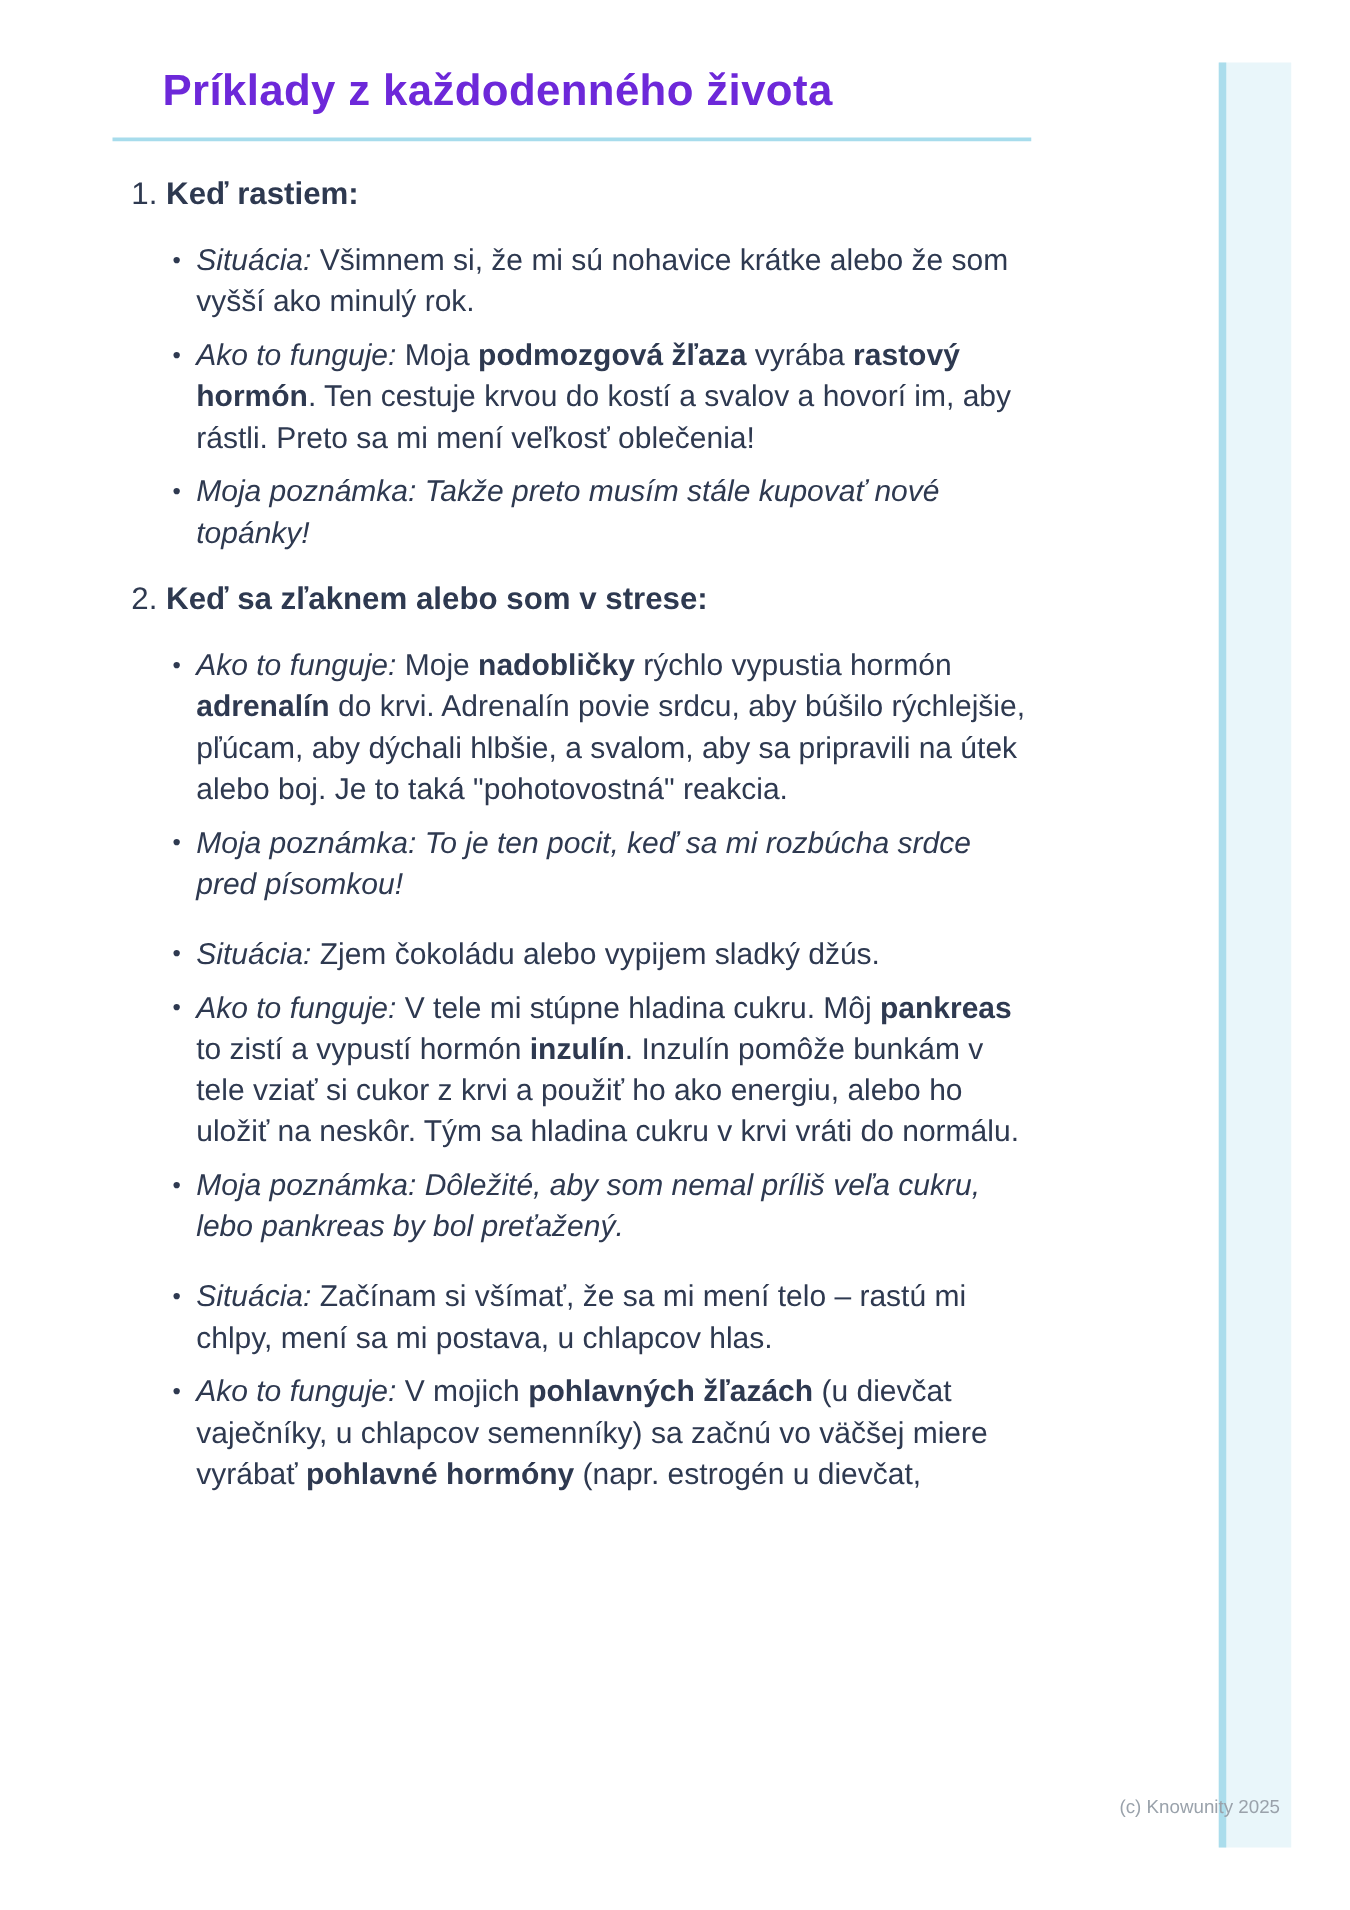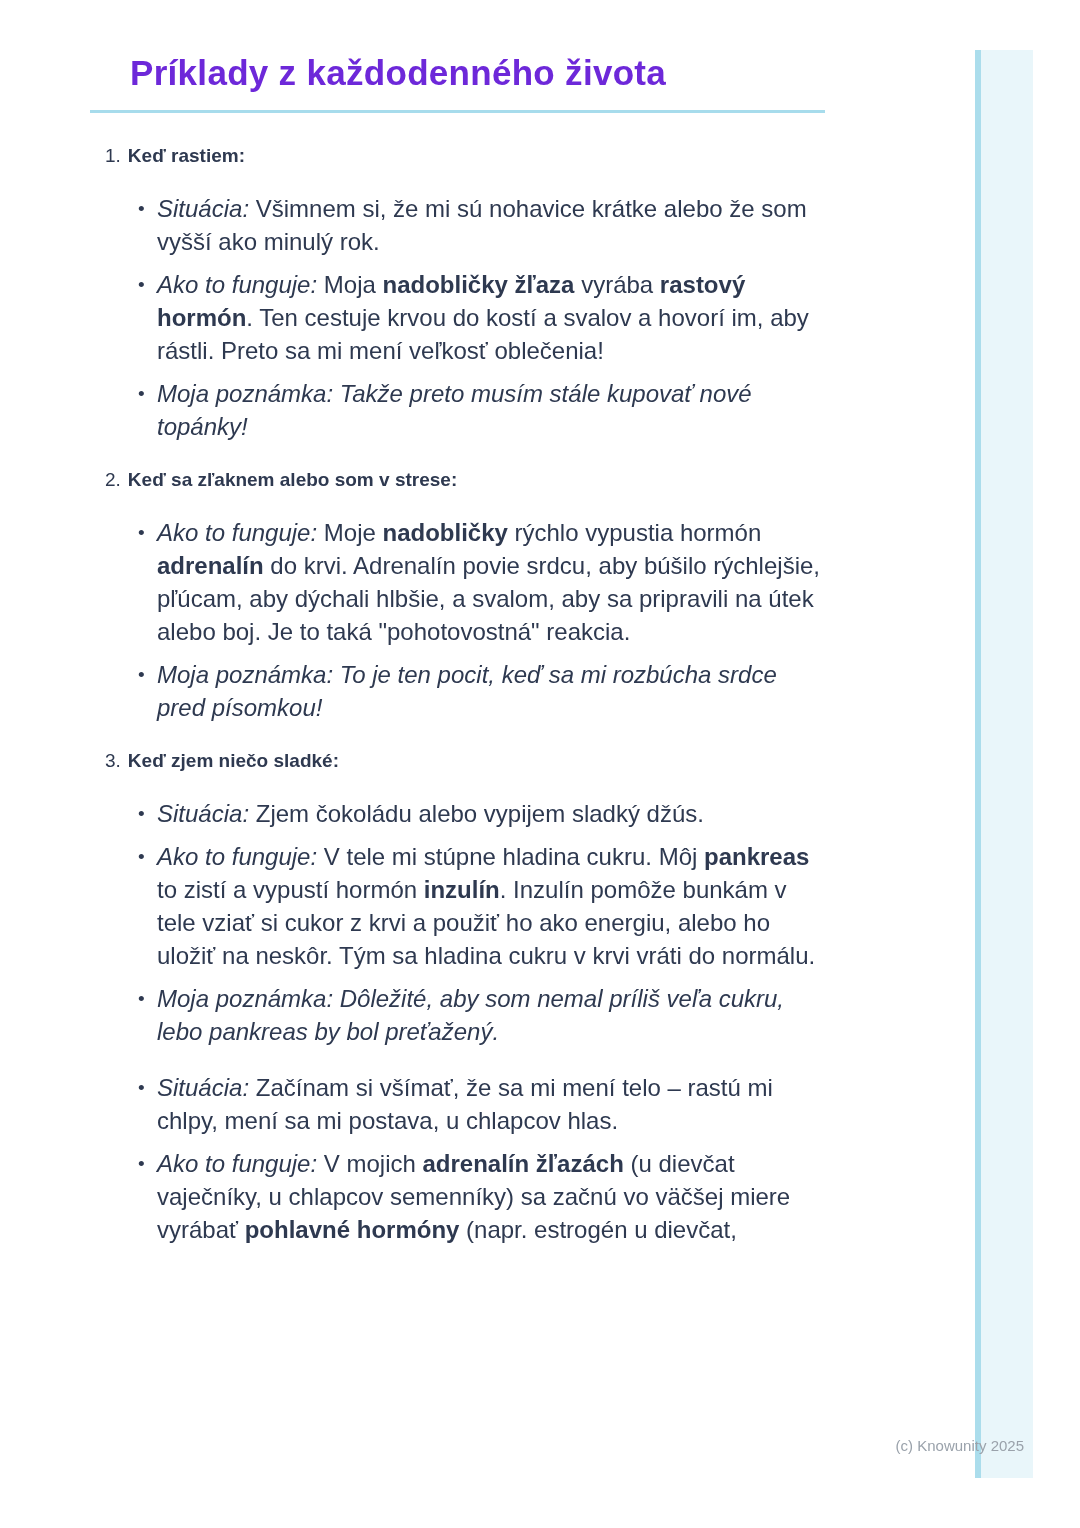--- a/index.html
+++ b/index.html
@@ -58,21 +58,21 @@
   ol.sections {
     list-style: none;
     margin: 29px 0 0 0;
     padding: 0;
   }
   li.section { margin-top: 23px; }
   li.section:first-child { margin-top: 0; }
 
   .section-heading {
     padding-left: 15px;
-    font-size: 19px;
+    font-size: 25px;
     line-height: 27px;
     font-weight: normal;
   }
   .section-heading .num {
     font-weight: normal;
     margin-right: 7px;
   }
   .section-heading strong { font-weight: bold; }
 
   ul.bullets {
@@ -116,41 +116,40 @@
 <div class="accent-bar" style="background: rgb(233, 246, 250); border-left-color: rgb(171, 221, 236);"></div>
 
 <main class="content">
   <h1 class="page-title" style="color: #6d28d9; margin-left: 40px;">Príklady z každodenného života</h1>
   <div class="title-underline" style="background: rgb(167, 220, 236);"></div>
   <ol class="sections" id="sections">
       <li class="section">
         <div class="section-heading"><span class="num">1.</span><strong>Keď rastiem:</strong></div>
         <ul class="bullets">
           <li class="bullet"><span class="seg-italic">Situácia:</span><span class="seg-normal"> Všimnem si, že mi sú nohavice krátke alebo že som vyšší ako minulý rok.</span></li>
-          <li class="bullet"><span class="seg-italic">Ako to funguje:</span><span class="seg-normal"> Moja </span><span class="seg-bold">nadobličky žľaza</span><span class="seg-normal"> vyrába </span><span class="seg-bold">rastový hormón</span><span class="seg-normal">. Ten cestuje krvou do kostí a svalov a hovorí im, aby rástli. Preto sa mi mení veľkosť oblečenia!</span></li>
+          <li class="bullet"><span class="seg-italic">Ako to funguje:</span><span class="seg-normal"> Moja </span><span class="seg-bold">podmozgová žľaza</span><span class="seg-normal"> vyrába </span><span class="seg-bold">rastový hormón</span><span class="seg-normal">. Ten cestuje krvou do kostí a svalov a hovorí im, aby rástli. Preto sa mi mení veľkosť oblečenia!</span></li>
           <li class="bullet"><span class="seg-italic">Moja poznámka: Takže preto musím stále kupovať nové topánky!</span></li>
         </ul>
       </li>
       <li class="section">
         <div class="section-heading"><span class="num">2.</span><strong>Keď sa zľaknem alebo som v strese:</strong></div>
         <ul class="bullets">
           <li class="bullet"><span class="seg-italic">Ako to funguje:</span><span class="seg-normal"> Moje </span><span class="seg-bold">nadobličky</span><span class="seg-normal"> rýchlo vypustia hormón </span><span class="seg-bold">adrenalín</span><span class="seg-normal"> do krvi. Adrenalín povie srdcu, aby búšilo rýchlejšie, pľúcam, aby dýchali hlbšie, a svalom, aby sa pripravili na útek alebo boj. Je to taká "pohotovostná" reakcia.</span></li>
           <li class="bullet"><span class="seg-italic">Moja poznámka: To je ten pocit, keď sa mi rozbúcha srdce pred písomkou!</span></li>
         </ul>
       </li>
       <li class="section">
-        <div class="section-heading"><span class="num">3.</span><strong>Keď zjem niečo sladké:</strong></div>
         <ul class="bullets">
           <li class="bullet"><span class="seg-italic">Situácia:</span><span class="seg-normal"> Zjem čokoládu alebo vypijem sladký džús.</span></li>
           <li class="bullet"><span class="seg-italic">Ako to funguje:</span><span class="seg-normal"> V tele mi stúpne hladina cukru. Môj </span><span class="seg-bold">pankreas</span><span class="seg-normal"> to zistí a vypustí hormón </span><span class="seg-bold">inzulín</span><span class="seg-normal">. Inzulín pomôže bunkám v tele vziať si cukor z krvi a použiť ho ako energiu, alebo ho uložiť na neskôr. Tým sa hladina cukru v krvi vráti do normálu.</span></li>
           <li class="bullet"><span class="seg-italic">Moja poznámka: Dôležité, aby som nemal príliš veľa cukru, lebo pankreas by bol preťažený.</span></li>
         </ul>
       </li>
       <li class="section">
         <ul class="bullets">
           <li class="bullet"><span class="seg-italic">Situácia:</span><span class="seg-normal"> Začínam si všímať, že sa mi mení telo – rastú mi chlpy, mení sa mi postava, u chlapcov hlas.</span></li>
-          <li class="bullet"><span class="seg-italic">Ako to funguje:</span><span class="seg-normal"> V mojich </span><span class="seg-bold">adrenalín žľazách</span><span class="seg-normal"> (u dievčat vaječníky, u chlapcov semenníky) sa začnú vo väčšej miere vyrábať </span><span class="seg-bold">pohlavné hormóny</span><span class="seg-normal"> (napr. estrogén u dievčat,</span></li>
+          <li class="bullet"><span class="seg-italic">Ako to funguje:</span><span class="seg-normal"> V mojich </span><span class="seg-bold">pohlavných žľazách</span><span class="seg-normal"> (u dievčat vaječníky, u chlapcov semenníky) sa začnú vo väčšej miere vyrábať </span><span class="seg-bold">pohlavné hormóny</span><span class="seg-normal"> (napr. estrogén u dievčat,</span></li>
         </ul>
       </li>
     </ol>
 </main>
 
 <div class="copyright" style="color: rgb(154, 162, 171);">(c) Knowunity 2025</div>
 
 </body></html>

